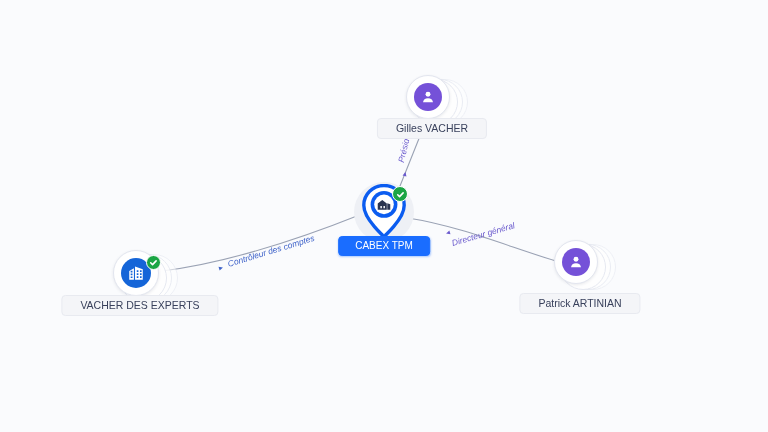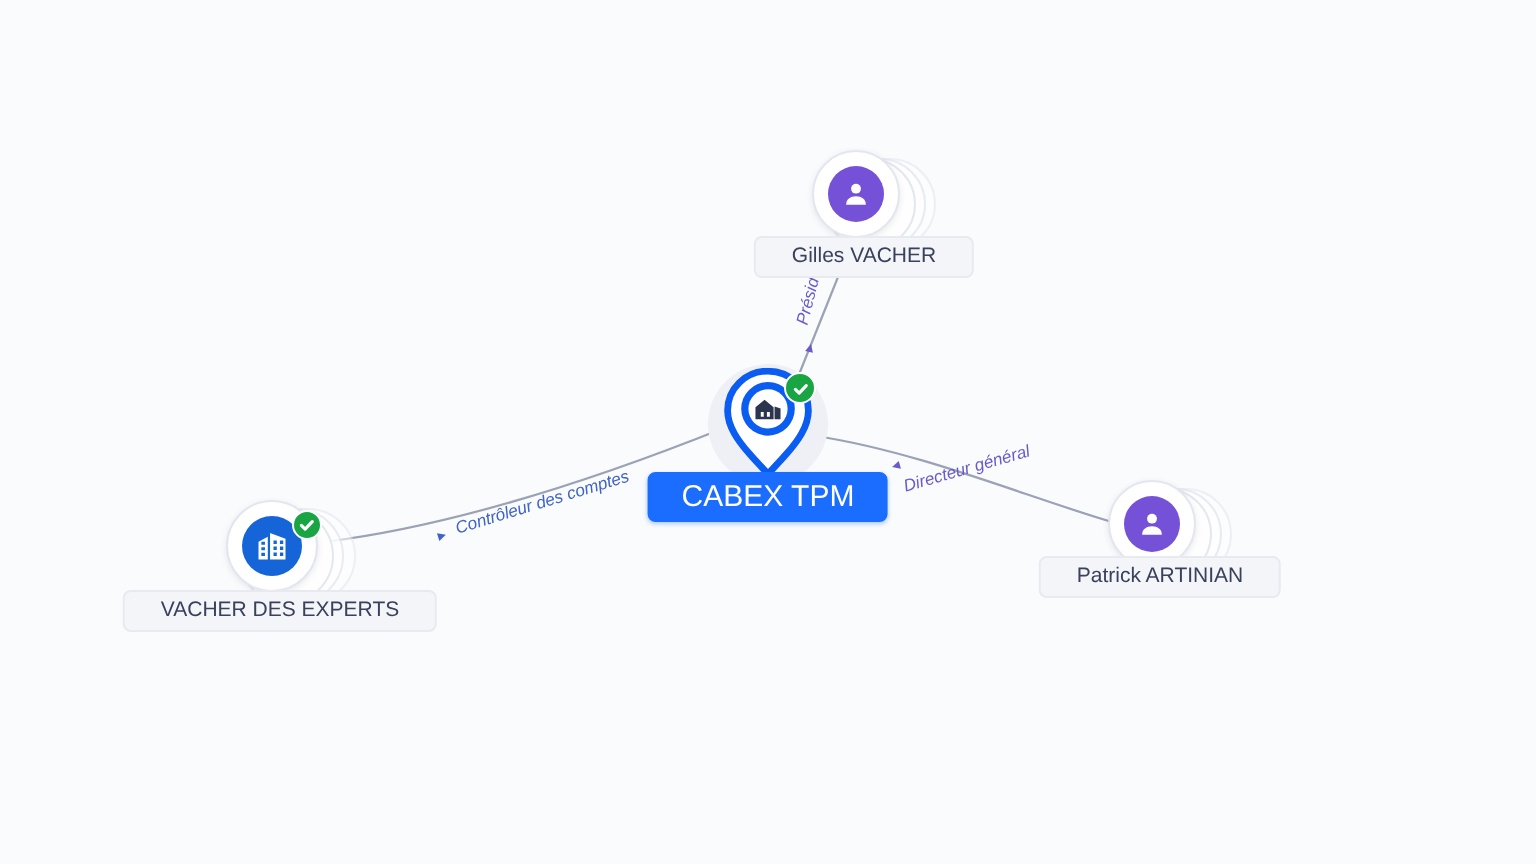--- a/index.html
+++ b/index.html
@@ -174,21 +174,21 @@
     border-radius: 4px;
     background: #f4f5f8;
     color: #39415c;
     border: 1px solid #e8eaf0;
     box-sizing: border-box;
   }
   .node-label.primary {
     background: #1a6dff;
     color: #ffffff;
     border-color: #1a6dff;
-    font-size: 15px;
+    font-size: 10px;
     padding: 4px 16px;
     font-weight: 400;
     box-shadow: 0 1px 2px rgba(26,109,255,.35);
   }
 
   
   .edge-label {
     position: absolute;
     white-space: nowrap;
     font-size: 8.5px;
@@ -266,21 +266,21 @@
       </div>
       <div class="avatar-ring">
         <div class="avatar-circle person">
           <svg width="16" height="16" viewBox="0 0 24 24" fill="#ffffff">
             <circle cx="12" cy="8" r="3.7"></circle>
             <path d="M4.6 20c0-4.1 3.3-6.3 7.4-6.3s7.4 2.2 7.4 6.3z"></path>
           </svg>
         </div>
       </div>
     </div>
-    <div class="node-label" style="top:12px;">Patrick ARTINIAN</div>
+    <div class="node-label" style="top:27px;">Patrick ARTINIAN</div>
   </div>
 
   <div class="node" style="left:140px; top:277px;">
     <div class="node-visual" style="left:0; top:0; width:54px; height:54px;">
       <div class="stack" style="width:54px; height:54px;">
         <div class="card c3" style="width:46px; height:46px; left:17px;"></div>
         <div class="card c2" style="width:46px; height:46px; left:11px;"></div>
         <div class="card c1" style="width:46px; height:46px; left:6px;"></div>
       </div>
       <div class="company-ring">

